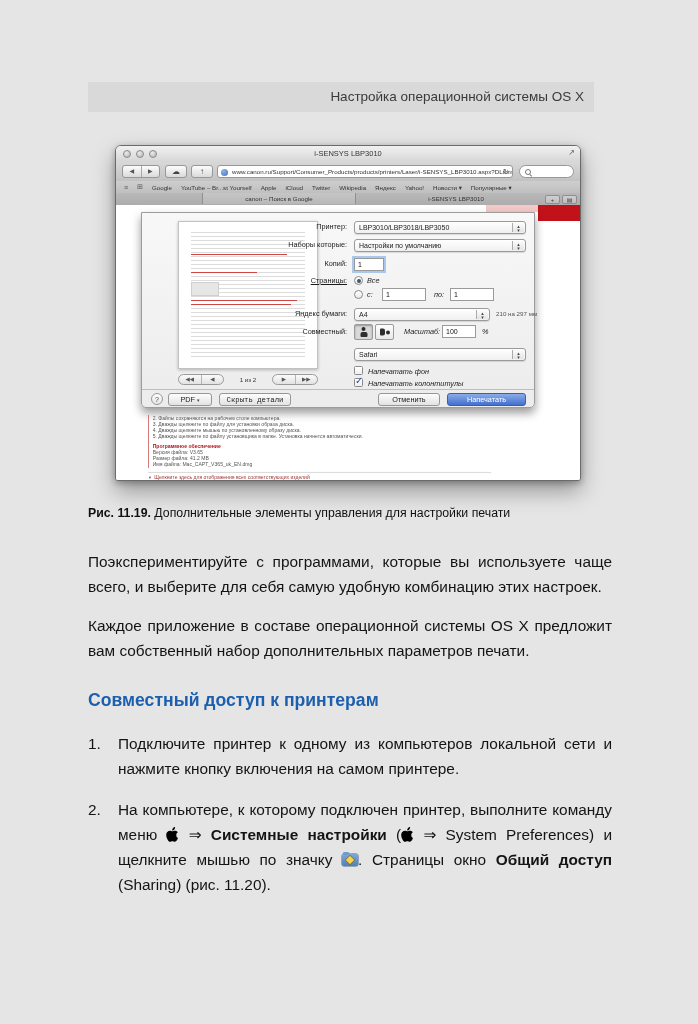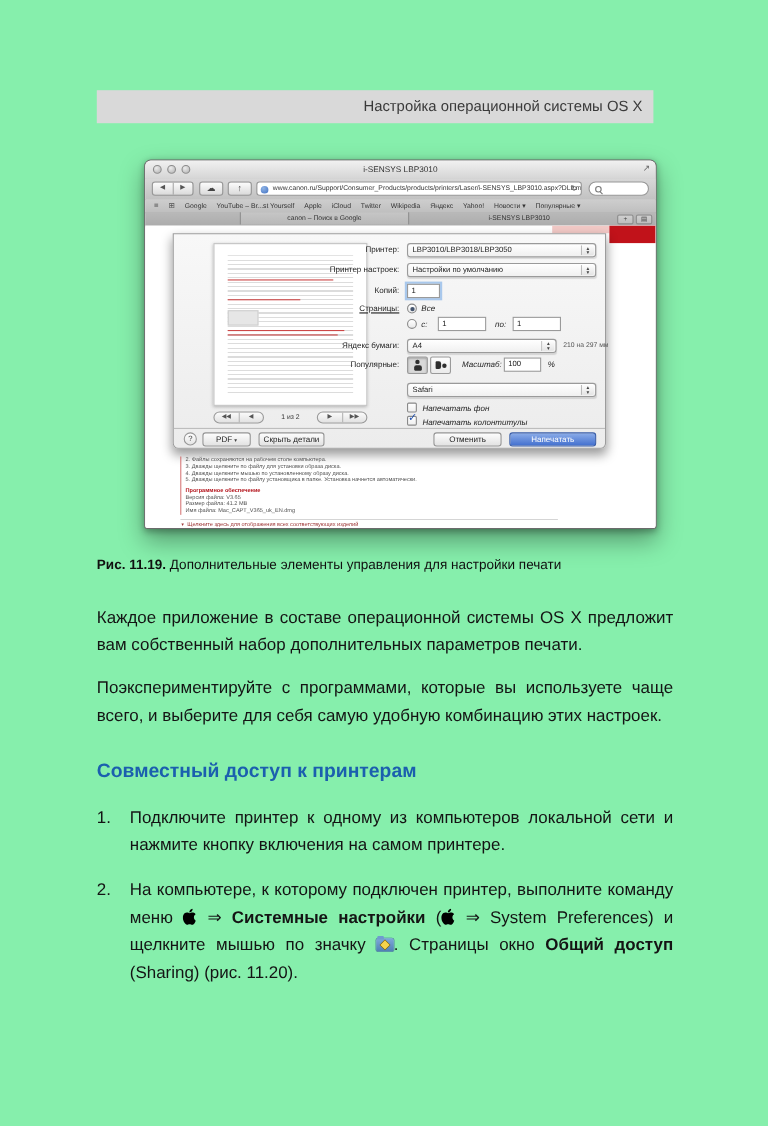--- a/index.html
+++ b/index.html
@@ -1,31 +1,31 @@
 <!DOCTYPE html>
 <html><head>
 <meta charset="utf-8">
 <style>
   html,body{margin:0;padding:0;background:#fff;}
   body{width:698px;height:1024px;overflow:hidden;font-family:"Liberation Sans",sans-serif;position:relative;}
-  .page{position:absolute;inset:0;background:#86efac;}
+  .page{position:absolute;inset:0;background:#e5e5e5;}
 
   
   .runhead{position:absolute;left:88px;top:82px;right:0;height:30px;}
   .runhead .bar{position:absolute;left:0;top:0;width:506px;height:30px;background:#d9d9d9;}
   .runhead .bar span{position:absolute;right:10px;top:0;line-height:30px;font-size:13.5px;color:#3a3a3a;}
   .runhead .pagenum{position:absolute;left:506px;top:0;width:104px;height:30px;
      background:linear-gradient(#9aabd6 0 25px,#7e92c6 25px 30px);
      font-weight:bold;font-size:13.5px;color:#1c2b4e;}
   .runhead .pagenum span{position:absolute;left:16px;line-height:29px;}
 
   
   .browser{position:absolute;left:115px;top:145px;width:464px;height:334px;background:#fff;
      border:1px solid #6b6b6b;border-radius:6px 6px 3px 3px;
-     box-shadow:0 10px 22px rgba(0,0,0,.35),0 2px 6px rgba(0,0,0,.28);margin-left:16px;}
+     box-shadow:0 10px 22px rgba(0,0,0,.35),0 2px 6px rgba(0,0,0,.28);}
   .titlebar{position:absolute;left:0;top:0;right:0;height:16px;background:linear-gradient(#f1f1f1,#d6d6d6);
      border-bottom:1px solid #a8a8a8;border-radius:5px 5px 0 0;}
   .lights{position:absolute;left:7px;top:4px;display:flex;gap:5px;}
   .light{width:8px;height:8px;border-radius:50%;background:radial-gradient(circle at 35% 30%,#ececec,#b3b3b3);
      border:1px solid #8a8a8a;box-sizing:border-box;}
   .wtitle{position:absolute;left:60px;right:60px;text-align:center;font-size:7.5px;line-height:15px;color:#333;
      white-space:nowrap;overflow:hidden;}
   .fullscreen{position:absolute;right:5px;top:2px;font-size:8px;color:#666;}
 
   .toolbar{position:absolute;left:0;top:16px;right:0;height:19px;background:linear-gradient(#d8d8d8,#c2c2c2);
@@ -118,21 +118,21 @@
 
   .dlg-sep{position:absolute;left:0;right:0;top:176px;border-top:1px solid #bdbdbd;}
   .helpbtn{position:absolute;left:9px;top:180px;width:12px;height:12px;border-radius:50%;border:1px solid #999;
      background:linear-gradient(#fff,#e4e4e4);text-align:center;font-size:7px;line-height:11px;color:#444;
      box-sizing:border-box;}
   .btn{position:absolute;top:179.5px;height:13px;border:1px solid #979797;border-radius:3px;
      background:linear-gradient(#fdfdfd,#e2e2e2);font-size:7.3px;line-height:12px;text-align:center;color:#1c1c1c;
      box-sizing:border-box;white-space:nowrap;}
   .pdfbtn{left:26px;width:44px;}
   .pdfbtn i{font-style:normal;font-size:5px;color:#444;margin-left:2px;}
-  .hidebtn{left:77px;width:60px;}
+  .hidebtn{left:77px;width:72px;font-family:Liberation Mono, monospace;}
   .cancelbtn{left:236px;width:62px;}
   .printbtn{left:305px;width:79px;background:linear-gradient(#8bacе8,#4370cf);
      background:linear-gradient(#8bace8,#4370cf);color:#fff;border-color:#3a5ea8;}
 
   
   .ghost{position:absolute;left:32px;top:210px;width:560px;transform:scale(.78);transform-origin:0 0;
      font-size:6.5px;line-height:8px;color:#555;}
   .ghost .gl-list{border-left:1px solid #cc5555;padding-left:5px;}
   .gh-red{color:#b3131b;font-weight:bold;margin-top:4px;}
   .gh-link{margin-top:5px;border-top:1px solid #cfcfcf;border-bottom:1px solid #cfcfcf;padding:2px 0;
@@ -247,21 +247,21 @@
               <span>▶▶</span>
             </div>
         </div>
 
         <div class="ctl-label" style="top:8px;">Принтер:</div>
         <div class="sel" style="top:8px;width:172px;"><span>LBP3010/LBP3018/LBP3050</span><span class="ud">
               <i>▴</i>
               <i>▾</i>
             </span></div>
 
-        <div class="ctl-label" style="top:26px;">Принтер настроек:</div>
+        <div class="ctl-label" style="top:26px;">Наборы которые:</div>
         <div class="sel" style="top:26px;width:172px;"><span>Настройки по умолчанию</span><span class="ud">
               <i>▴</i>
               <i>▾</i>
             </span></div>
 
         <div class="ctl-label" style="top:45px;">Копий:</div>
         <div class="field focused" style="left:212px;top:45px;width:30px;">1</div>
 
         <div class="ctl-label" style="top:62px;text-decoration:underline;">Страницы:</div>
         <div class="radio sel-on" style="left:212px;top:63px;"></div>
@@ -272,21 +272,21 @@
         <div class="rlabel" style="left:292px;top:77px;">по:</div>
         <div class="field" style="left:308px;top:75px;width:44px;">1</div>
 
         <div class="ctl-label" style="top:95px;">Яндекс бумаги:</div>
         <div class="sel" style="top:95px;width:136px;"><span>A4</span><span class="ud">
               <i>▴</i>
               <i>▾</i>
             </span></div>
         <div class="note" style="left:354px;top:95px;">210 на 297 мм</div>
 
-        <div class="ctl-label" style="top:113px;">Популярные:</div>
+        <div class="ctl-label" style="top:113px;">Совместный:</div>
         <div class="orbtn active" style="left:212px;">
             <span class="figperson"></span>
           </div>
         <div class="orbtn land" style="left:233px;">
             <span class="figperson"></span>
           </div>
         <div class="rlabel" style="left:262px;top:114px;">Масштаб:</div>
         <div class="field" style="left:300px;top:112px;width:34px;">100</div>
         <div class="rlabel" style="left:340px;top:114px;">%</div>
 
@@ -322,22 +322,22 @@
           <div>Имя файла: Mac_CAPT_V365_uk_EN.dmg</div>
         </div>
         <div class="gh-link"><span class="tri">▼</span><span>Щелкните здесь для отображения всех соответствующих изделий</span></div>
       </div>
     </div>
   </div>
 
   <div class="caption"><b>Рис. 11.19.</b><span> Дополнительные элементы управления для настройки печати</span></div>
 
   <div class="textcol">
+    <p>Поэкспериментируйте с программами, которые вы используете чаще всего, и выберите для себя самую удобную комбинацию этих настроек.</p>
     <p>Каждое приложение в составе операционной системы OS X предложит вам собственный набор дополнительных параметров печати.</p>
-    <p>Поэкспериментируйте с программами, которые вы используете чаще всего, и выберите для себя самую удобную комбинацию этих настроек.</p>
     <h2>Совместный доступ к принтерам</h2>
 
     <div class="li">
       <span class="num">1.</span>
       <span class="li-text">Подключите принтер к одному из компьютеров локальной сети и нажмите кнопку включения на самом принтере.</span>
     </div>
 
     <div class="li">
       <span class="num">2.</span>
       <span class="li-text"><span>На компьютере, к которому подключен принтер, выполните команду меню </span><svg class="apple" viewBox="0 0 120 140">

